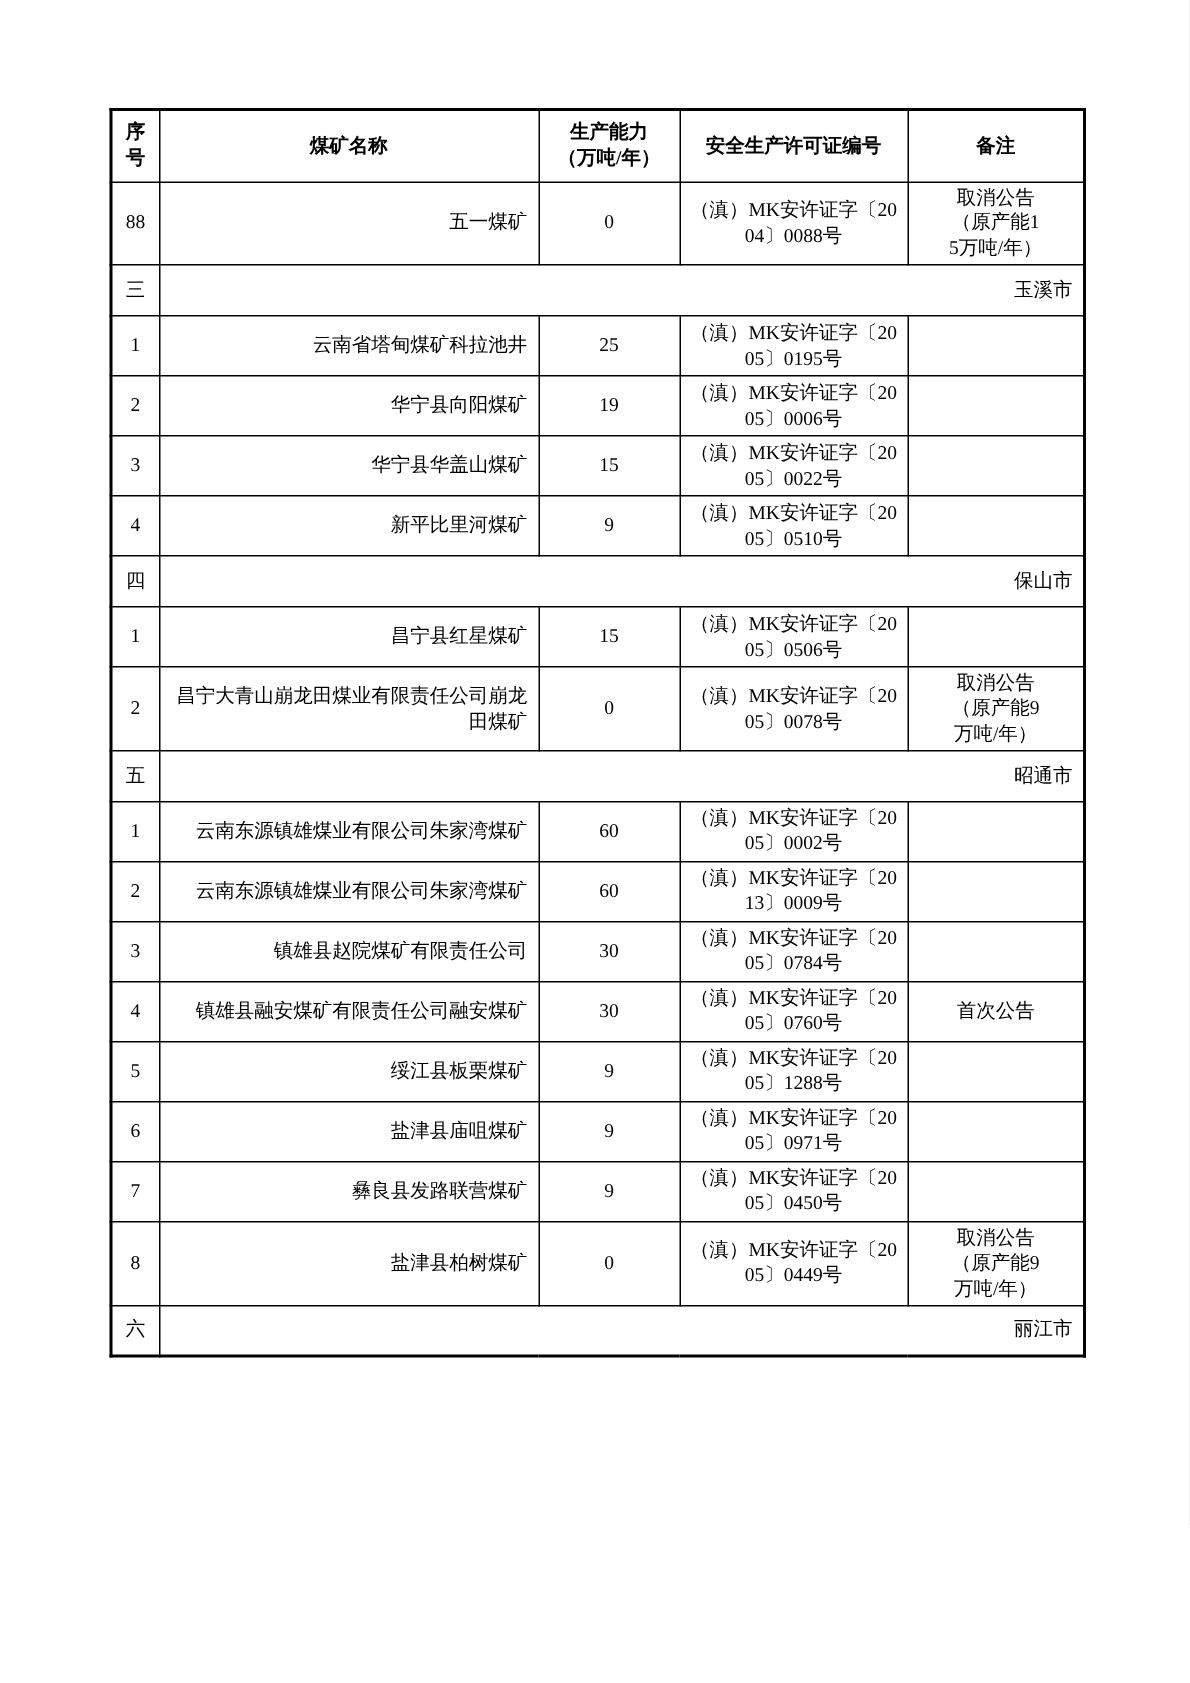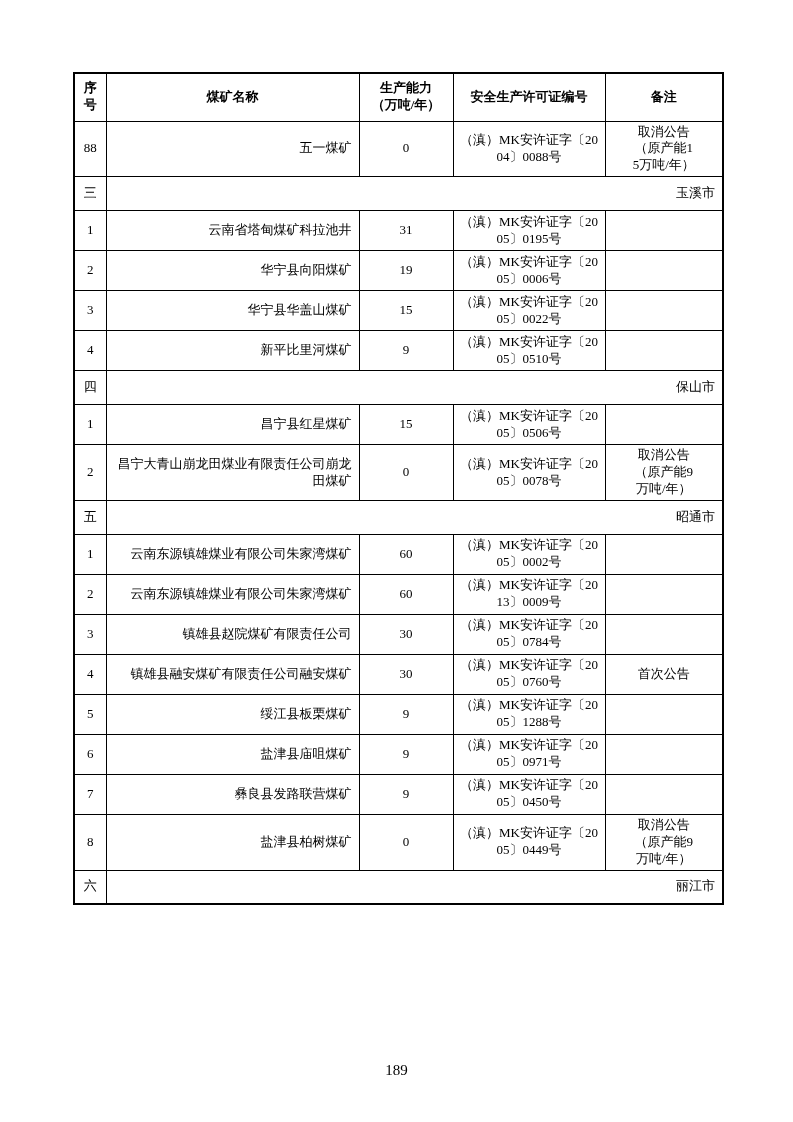--- a/index.html
+++ b/index.html
@@ -105,21 +105,21 @@
           <td class="cell-license">（滇）MK安许证字〔2004〕0088号</td>
           <td class="cell-note">取消公告（原产能15万吨/年）</td>
         </tr>
         <tr class="section-row">
           <td class="cell-no">三</td>
           <td class="cell-name" colspan="4">玉溪市</td>
         </tr>
         <tr class="data-row">
           <td class="cell-no">1</td>
           <td class="cell-name">云南省塔甸煤矿科拉池井</td>
-          <td class="cell-capacity">31</td>
+          <td class="cell-capacity">25</td>
           <td class="cell-license">（滇）MK安许证字〔2005〕0195号</td>
           <td class="cell-note"></td>
         </tr>
         <tr class="data-row">
           <td class="cell-no">2</td>
           <td class="cell-name">华宁县向阳煤矿</td>
           <td class="cell-capacity">19</td>
           <td class="cell-license">（滇）MK安许证字〔2005〕0006号</td>
           <td class="cell-note"></td>
         </tr>
@@ -215,15 +215,14 @@
           <td class="cell-license">（滇）MK安许证字〔2005〕0449号</td>
           <td class="cell-note">取消公告（原产能9万吨/年）</td>
         </tr>
         <tr class="section-row">
           <td class="cell-no">六</td>
           <td class="cell-name" colspan="4">丽江市</td>
         </tr>
       </tbody>
   </table>
 
-  <div class="page-number">189</div>
 
 </div>
 
 </body></html>

